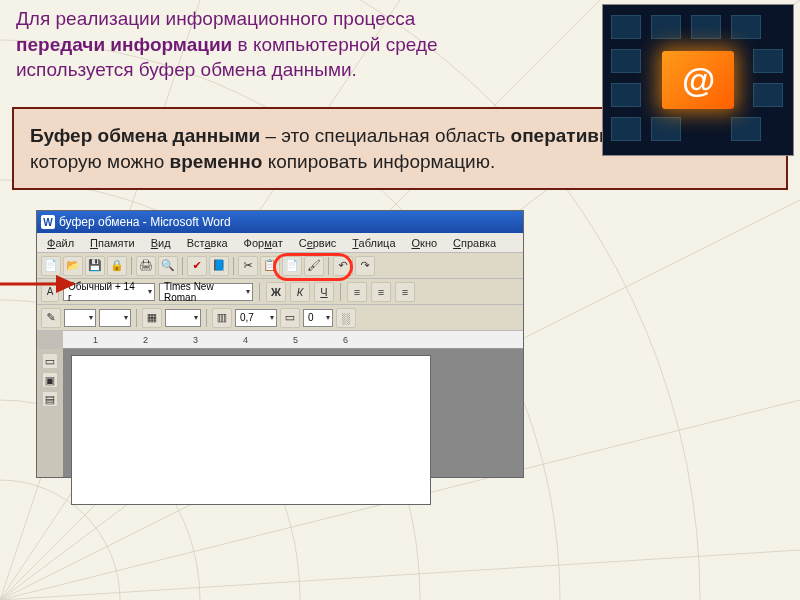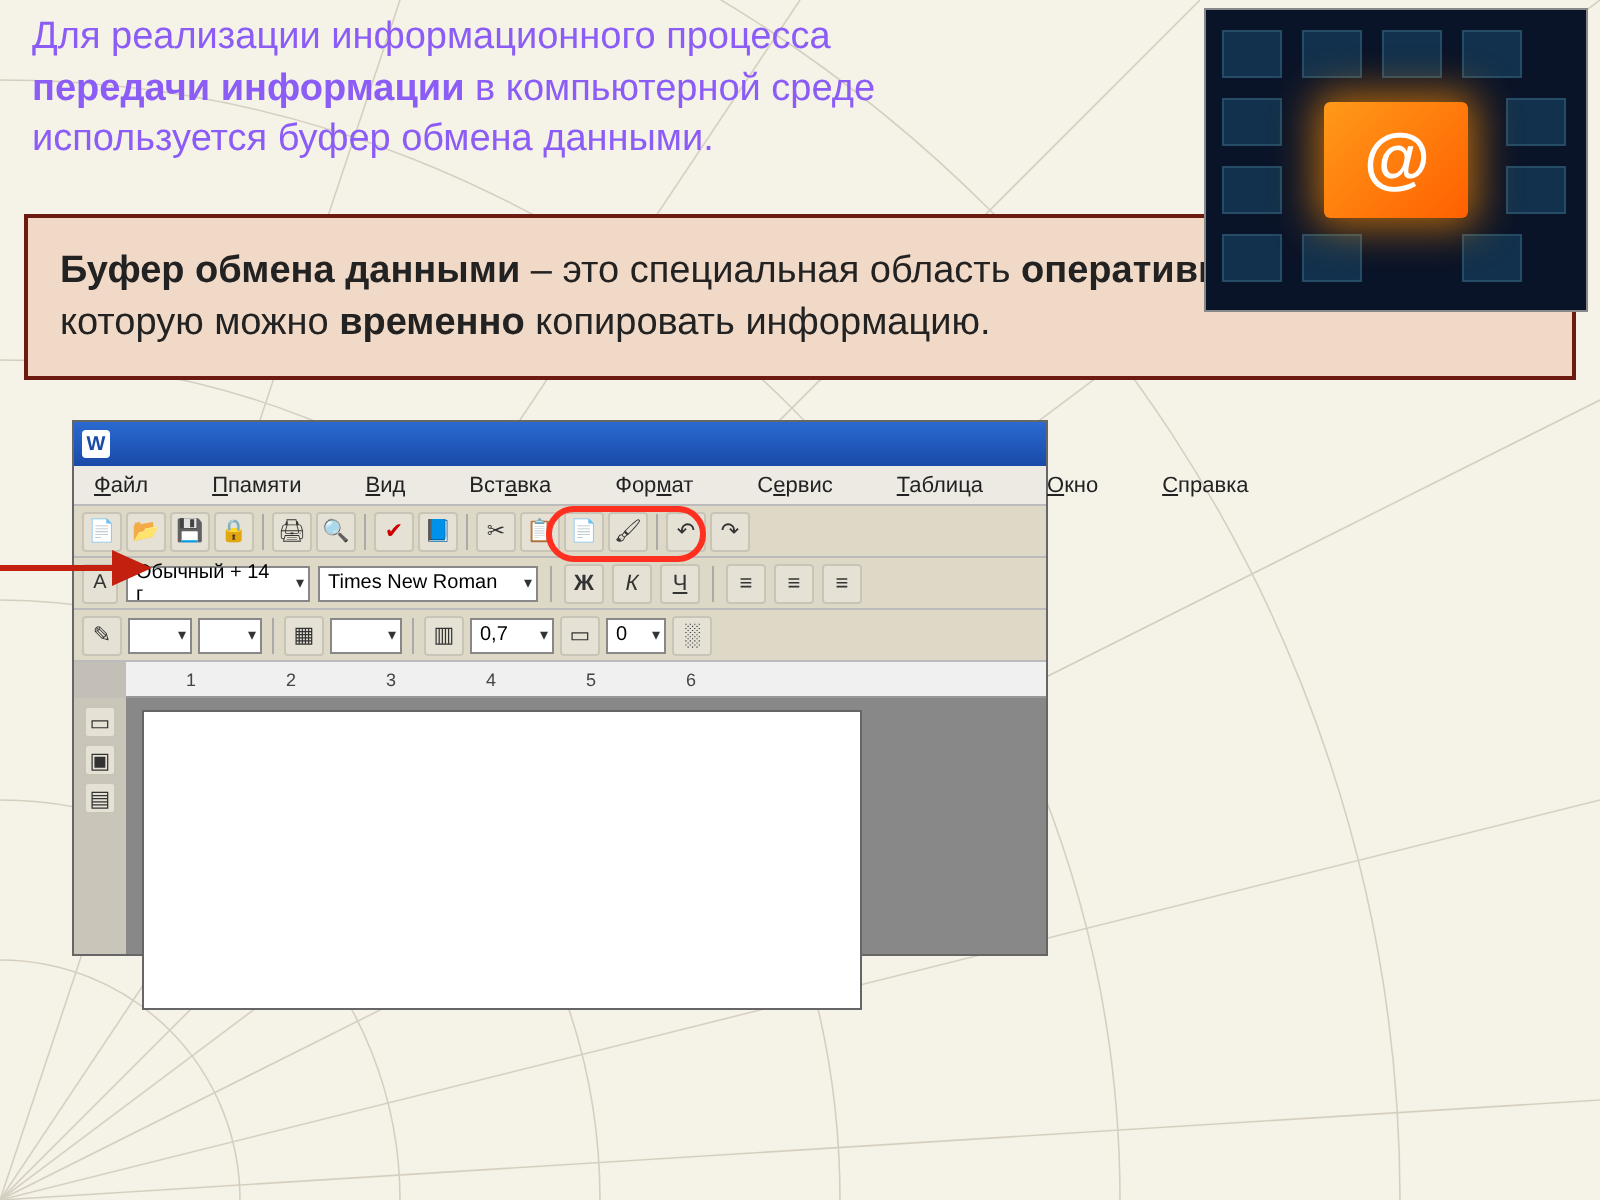--- a/index.html
+++ b/index.html
@@ -20,21 +20,21 @@
   }
   .content { position: relative; z-index: 1; }
   .title {
     color: #b02810;
     font-weight: bold;
     font-size: 22px;
     padding: 12px 18px 6px 18px;
   }
   .intro {
     font-size: 19px;
-    color: #8b5cf6;
+    color: #701a75;
     padding: 6px 18px 10px 16px;
     max-width: 500px;
     line-height: 1.35;
   }
   .intro b { font-weight: bold; }
   .deco-image {
     position: absolute;
     top: 4px; right: 6px;
     width: 192px; height: 152px;
     background: #0a1428;
@@ -108,21 +108,21 @@
     background: #fff; color: #1a4aa8;
     font-size: 10px; font-weight: bold;
     display: flex; align-items: center; justify-content: center;
     border-radius: 2px;
   }
   .word-menubar {
     height: 20px;
     background: #eceae2;
     display: flex; align-items: center;
     font-size: 11px; color: #222;
-    padding-left: 4px; gap: 20px;
+    padding-left: 4px; gap: 4px;
     border-bottom: 1px solid #bbb;
   }
   .menu-item { padding: 2px 6px; cursor: default; white-space: nowrap; }
   .menu-item u { text-decoration: underline; }
   .toolbar {
     height: 26px;
     background: #ded9c7;
     display: flex; align-items: center;
     padding: 0 4px; gap: 2px;
     border-bottom: 1px solid #bbb;
@@ -244,20 +244,21 @@
 
     <div class="word-area">
       <svg class="arrow" width="110" height="28">
         <line x1="0" y1="14" x2="90" y2="14" stroke="#c42010" stroke-width="3"></line>
         <polygon points="90,5 110,14 90,23" fill="#c42010"></polygon>
       </svg>
 
       <div class="word-window">
         <div class="word-titlebar">
           <span class="word-icon">W</span>
+          <span>буфер обмена - Microsoft Word</span>
         </div>
 
         <div class="word-menubar">
           <span class="menu-item"><u>Ф</u><span id="m0">айл</span></span>
           <span class="menu-item"><u>П</u><span id="m1">памяти</span></span>
           <span class="menu-item"><u>В</u><span id="m2">ид</span></span>
           <span class="menu-item">Вст<u>а</u>вка</span>
           <span class="menu-item">Фор<u>м</u>ат</span>
           <span class="menu-item">С<u>е</u>рвис</span>
           <span class="menu-item"><u>Т</u>аблица</span>
@@ -283,21 +284,21 @@
           <div class="tbtn">🖌</div>
           <div class="sep"></div>
           <div class="tbtn">↶</div>
           <div class="tbtn">↷</div>
         </div>
         <div class="tb-highlight"></div>
 
         <div class="format-bar">
           <div class="tbtn" style="font-size:10px;width:18px">A</div>
           <div class="combo" style="width:92px">Обычный + 14 г</div>
-          <div class="combo" style="width:110px">Times New Roman</div>
+          <div class="combo" style="width:94px">Times New Roman</div>
           <div class="sep"></div>
           <div class="tbtn" style="font-weight:bold">Ж</div>
           <div class="tbtn" style="font-style:italic">К</div>
           <div class="tbtn" style="text-decoration:underline">Ч</div>
           <div class="sep"></div>
           <div class="tbtn">≡</div>
           <div class="tbtn">≡</div>
           <div class="tbtn">≡</div>
         </div>
 

